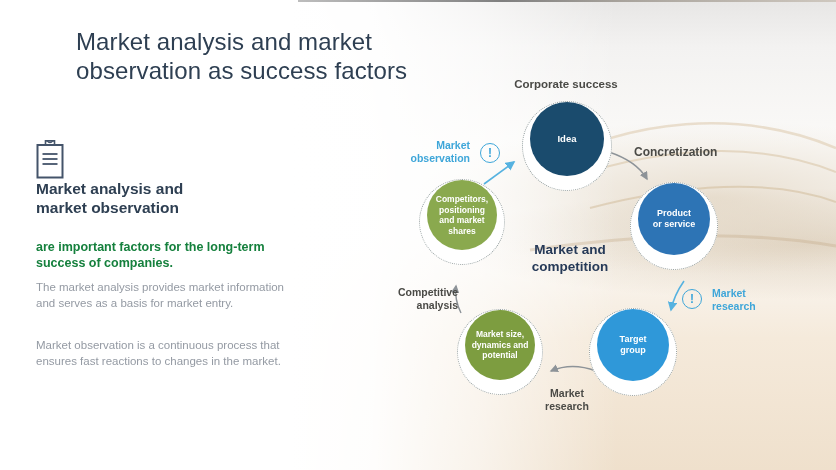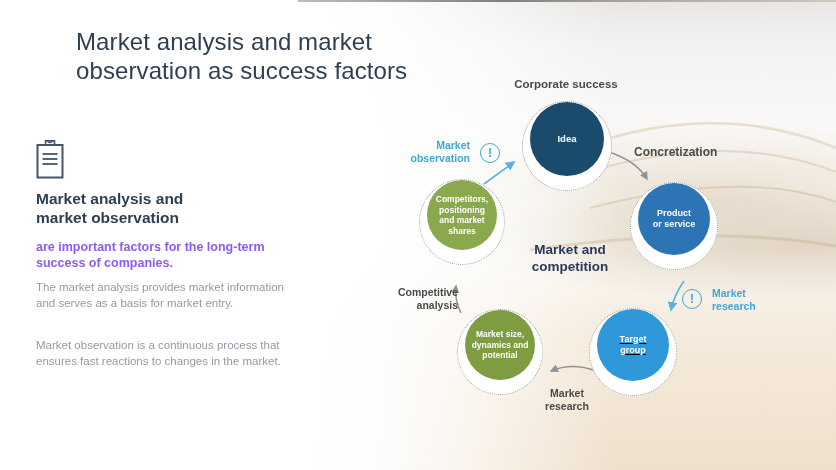--- a/index.html
+++ b/index.html
@@ -23,26 +23,26 @@
     position:absolute;left:298px;top:0;width:538px;height:2px;
     background:linear-gradient(90deg,#bdbdbd,#7f7f7f 38%,#a8a39c 60%,#cfc8bf 100%);
   }
   
   .title{
     position:absolute;left:36px;top:27px;width:380px;
     font-size:24px;line-height:29px;color:#2e3f52;white-space:pre-line;letter-spacing:.1px;margin-left:40px;
   }
   .clipboard{position:absolute;left:36px;top:139px;width:28px;height:40px;}
   .heading{
-    position:absolute;left:36px;top:189px;width:260px;
+    position:absolute;left:36px;top:179px;width:260px;
     font-size:15.5px;font-weight:bold;line-height:19px;color:#2e3f52;white-space:pre-line;
   }
   .lead{
     position:absolute;left:36px;top:239px;width:260px;
-    font-size:12.5px;font-weight:bold;line-height:16px;color:#8b5cf6;white-space:pre-line;
+    font-size:12.5px;font-weight:bold;line-height:16px;color:#15803d;white-space:pre-line;
   }
   .para{
     position:absolute;left:36px;width:262px;
     font-size:11.5px;line-height:15.5px;color:#949aa3;white-space:pre-line;
   }
   .p1{top:280px;} .p2{top:321px;margin-top:17px;}
   
   .arrows{position:absolute;left:0;top:0;pointer-events:none;}
   .ring{
     position:absolute;border-radius:50%;background:#ffffff;
@@ -50,21 +50,21 @@
     box-sizing:border-box;
   }
   .node{
     border-radius:50%;display:flex;align-items:center;justify-content:center;
     color:#ffffff;font-weight:bold;text-align:center;white-space:pre-line;
   }
   .ring-idea{left:522px;top:101px;width:90px;height:90px;}
   .node-idea{width:74px;height:74px;font-size:9.5px;line-height:12px;}
   .ring-product{left:630px;top:182px;width:88px;height:88px;}
   .node-product{width:72px;height:72px;font-size:9px;line-height:11.5px;}
-  .ring-target{left:589px;top:308px;width:88px;height:88px;text-decoration:underline;}
+  .ring-target{left:589px;top:308px;width:88px;height:88px;}
   .node-target{width:72px;height:72px;font-size:9px;line-height:11.5px;}
   .ring-msize{left:457px;top:309px;width:86px;height:86px;}
   .node-msize{width:70px;height:70px;font-size:8.5px;line-height:10.5px;}
   .ring-comp{left:419px;top:179px;width:86px;height:86px;}
   .node-comp{width:70px;height:70px;font-size:8.5px;line-height:10.5px;}
   .lbl{position:absolute;font-weight:bold;white-space:pre-line;}
   .lbl-corporate{left:490px;top:78px;width:152px;text-align:center;font-size:11.5px;color:#4a4a46;}
   .lbl-center{left:505px;top:241px;width:130px;text-align:center;font-size:13.5px;line-height:17px;color:#263a58;}
   .lbl-observation{left:398px;top:139px;width:72px;text-align:right;font-size:10.5px;line-height:13px;color:#3ea6d9;}
   .lbl-concret{left:634px;top:145px;width:76px;text-align:center;font-size:12px;color:#4a4a46;}

